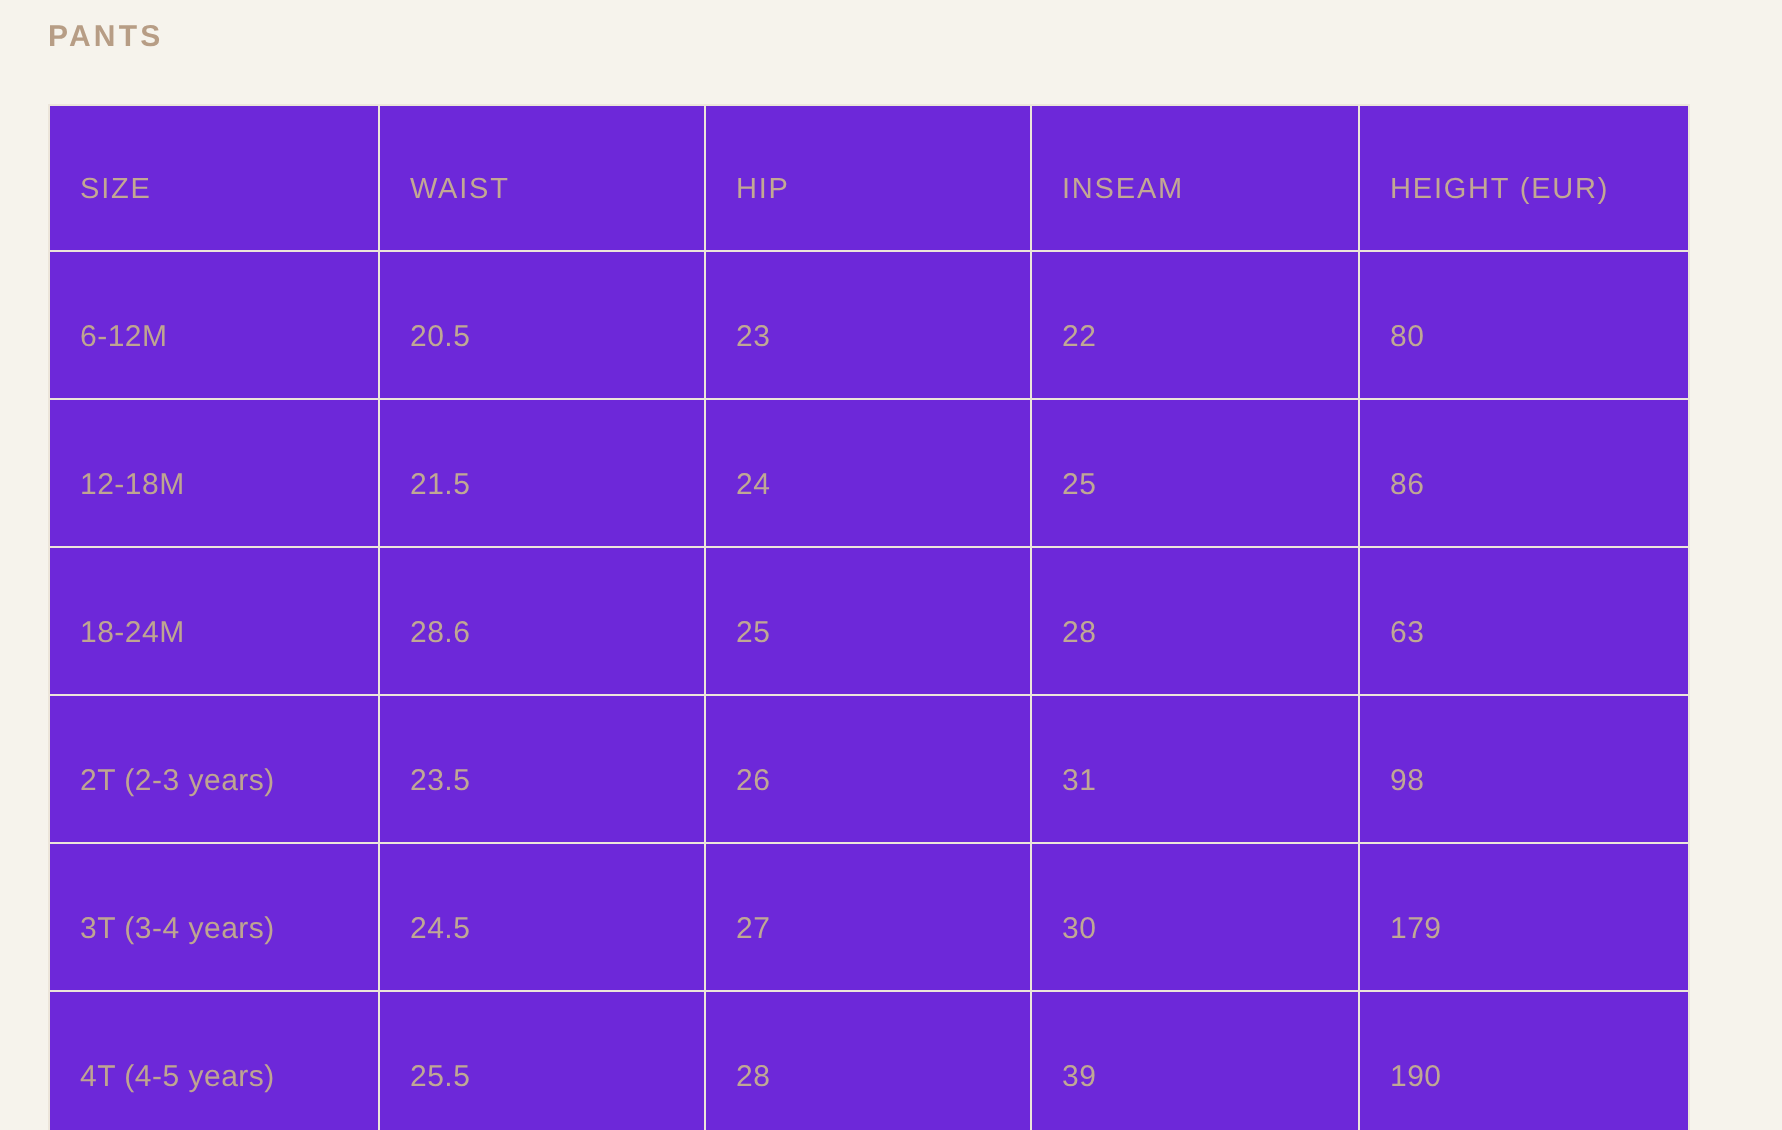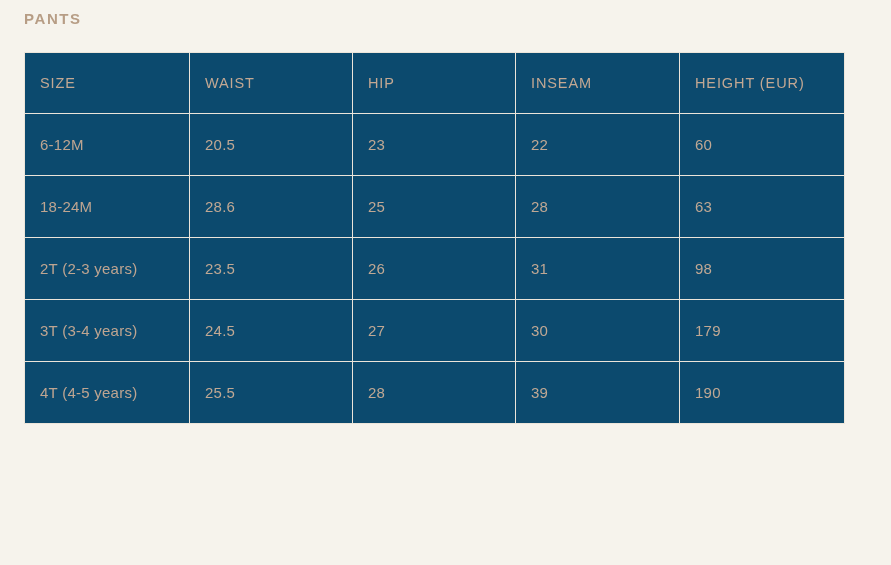--- a/index.html
+++ b/index.html
@@ -44,24 +44,24 @@
   }
   table.size-table col.c-size    { width: 165px; }
   table.size-table col.c-waist   { width: 163px; }
   table.size-table col.c-hip     { width: 163px; }
   table.size-table col.c-inseam  { width: 164px; }
   table.size-table col.c-height  { width: 165px; }
 
   table.size-table th,
   table.size-table td {
     border: 1px solid #ece5da;
-    padding: 0 0 0 15px;
+    padding: 12px 0 0 15px;
     text-align: left;
     vertical-align: middle;
-    background: #0c4a6e;
+    background: #6d28d9;
     font-weight: normal;
   }
   table.size-table thead th {
     height: 60px;
     font-size: 14.5px;
     letter-spacing: 0.9px;
     color: #c3a893;
     text-transform: uppercase;
   }
   table.size-table tbody td {
@@ -99,21 +99,28 @@
           <th>INSEAM</th>
           <th>HEIGHT (EUR)</th>
         </tr>
       </thead>
       <tbody>
         <tr>
           <td class="col-size">6-12M</td>
           <td>20.5</td>
           <td>23</td>
           <td>22</td>
-          <td>60</td>
+          <td>80</td>
+        </tr>
+        <tr>
+          <td class="col-size">12-18M</td>
+          <td>21.5</td>
+          <td>24</td>
+          <td>25</td>
+          <td>86</td>
         </tr>
         <tr>
           <td class="col-size">18-24M</td>
           <td>28.6</td>
           <td>25</td>
           <td>28</td>
           <td>63</td>
         </tr>
         <tr>
           <td class="col-size">2T (2-3 years)</td>

